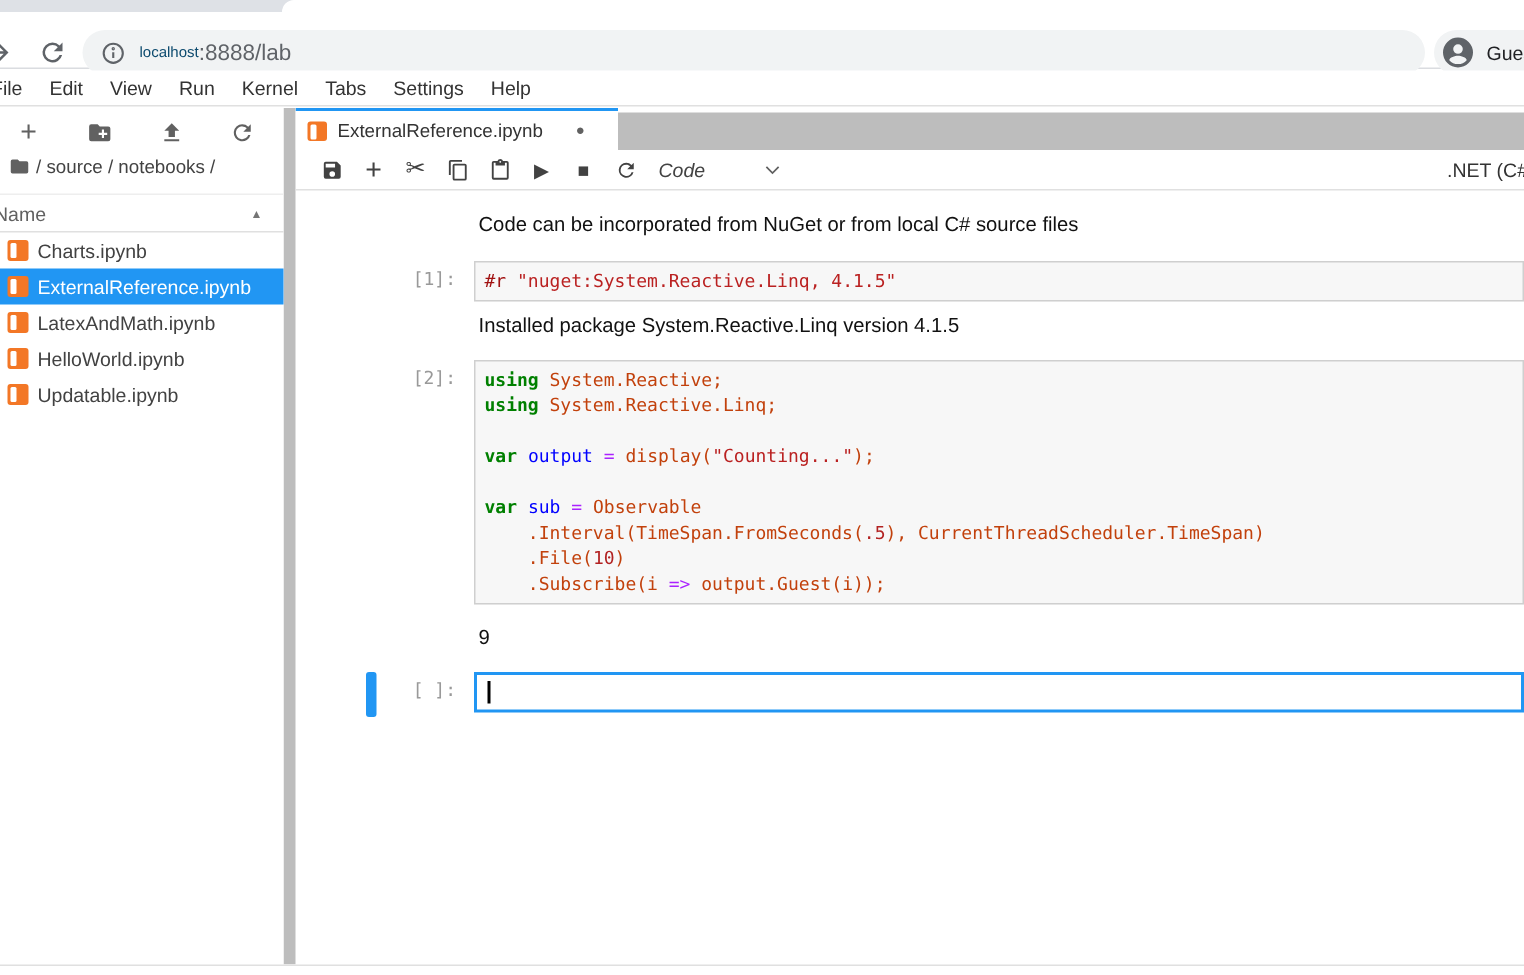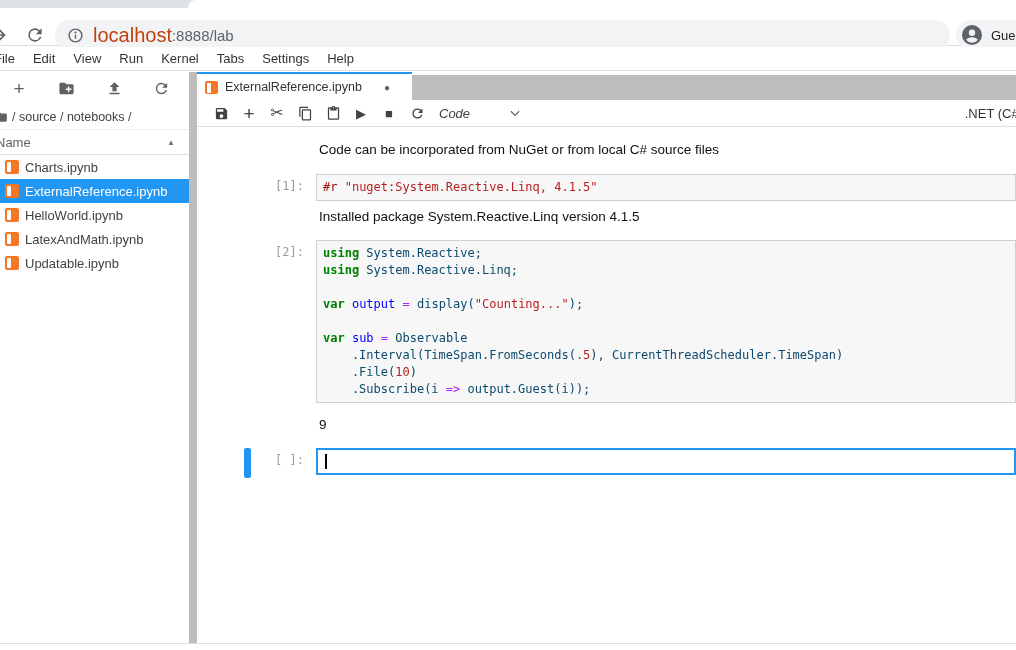--- a/index.html
+++ b/index.html
@@ -11,21 +11,21 @@
   .tabstrip { position:absolute; left:0; top:0; width:1016px; height:8px; background:#dee1e6; }
   .tabstrip .active-tab-bottom { position:absolute; left:188px; top:0; right:0; height:8px;
       background:#fff; border-top-left-radius:8px; }
   .btoolbar { position:absolute; left:0; top:8px; width:1016px; height:38px; background:#fff;
       border-bottom:1px solid #dadce0; }
   .nav-ico { position:absolute; top:17px; width:20px; height:20px; fill:#5f6368; }
   .fwd { left:-11px; } .reload { left:25px; }
   .urlbar { position:absolute; left:55px; top:12px; width:895px; height:30px; background:#f1f3f4;
       border-radius:15px; display:flex; align-items:center; padding-left:12px; }
   .urlbar .info { width:17px; height:17px; fill:none; stroke:#5f6368; margin-right:9px; }
-  .url-host { font-size:20px; color:#c2410c; }
+  .url-host { font-size:10px; color:#0c4a6e; }
   .url-rest { font-size:15px; color:#5f6368; }
   .profile { position:absolute; left:956px; top:12px; height:30px; width:95px; background:#f1f3f4;
       border-radius:15px; display:flex; align-items:center; padding-left:4px; }
   .profile svg { width:24px; height:24px; fill:#5f6368; margin-right:7px; }
   .profile span { font-size:13px; color:#202124; }
 
   
   .menubar { position:absolute; left:0; top:47px; width:1016px; height:24px; background:#fff;
       border-bottom:1px solid #e0e0e0; display:flex; align-items:center; margin-left:0; }
   .menubar ul { list-style:none; display:flex; margin-left:-15px; }
@@ -38,22 +38,22 @@
   .main { flex:1; position:relative; overflow:hidden; }
   .bottombar { position:absolute; left:0; top:643px; width:1016px; height:7px; background:#fff;
       border-top:1px solid #e0e0e0; }
 
   
   .fb-toolbar { height:32px; display:flex; align-items:center; justify-content:space-between;
       padding:0 16px 0 8px; }
   .fb-btn { width:22px; height:22px; display:flex; align-items:center; justify-content:center; }
   .fb-btn svg { width:17px; height:17px; fill:#616161; }
   .fb-plus { font-size:19px; color:#616161; line-height:1; }
-  .breadcrumb { height:25px; display:flex; align-items:center; font-size:12.5px; color:#424242;
-      padding-left:0; position:relative; overflow:hidden; }
+  .breadcrumb { height:25px; display:flex; align-items:flex-start; font-size:12.5px; color:#424242;
+      padding-left:12px; position:relative; overflow:hidden; }
   .crumb-folder { width:14px; height:14px; fill:#616161; margin-left:-6px; margin-right:4px; flex:none; }
   .fb-header { height:26px; border-top:1px solid #eee; border-bottom:1px solid #e0e0e0;
       display:flex; align-items:center; font-size:13px; color:#616161; position:relative; }
   .fb-header .hname { margin-left:-4px; }
   .sort-caret { position:absolute; right:14px; font-size:8px; color:#757575; }
   .file-list { list-style:none; }
   .file-row { height:24px; display:flex; align-items:center; font-size:13px; color:#424242;
       padding-left:5px; cursor:pointer; }
   .file-row.selected { background:#2196f3; color:#fff; }
   .nb-icon { width:14px; height:14px; flex:none; margin-right:6px; position:relative;
@@ -90,21 +90,21 @@
   .editor { flex:1; margin-left:9px; background:#f7f7f7; border:1px solid #cfcfcf;
       padding:4px 6px; min-height:27px; }
   .cm-line { font-family:"DejaVu Sans Mono","Liberation Mono",monospace; font-size:12px;
       line-height:17px; white-space:pre; color:#212121; }
   .tok-kw  { color:#008000; font-weight:bold; }
   .tok-def { color:#0000ff; }
   .tok-op  { color:#aa22ff; }
   .tok-str { color:#ba2121; }
   .tok-num { color:#b22222; }
   .tok-meta{ color:#a11111; }
-  .tok-pl  { color:#0c4a6e; }
+  .tok-pl  { color:#c2410c; }
   .cell-output { margin:0 0 14px 88px; font-size:13.5px; color:#111; }
   .out-nine { margin-top:14px; margin-bottom:16px; }
 
   .active-cell { margin-top:8px; }
   .collapser { position:absolute; left:13px; top:0; width:7px; height:30px; background:#2196f3;
       border-radius:2px; }
   .editor.active { background:#fff; border:2px solid #2196f3; padding:3px 5px; }
   .caret { display:inline-block; width:1.5px; height:15px; background:#000; vertical-align:middle;
       margin-left:2px; animation:blink 1.1s step-end infinite; }
   @keyframes blink { 50% { opacity:0; } }
@@ -194,26 +194,26 @@
           <span>Charts.ipynb</span>
         </li>
 
         <li class="file-row selected">
           <span class="nb-icon"></span>
           <span>ExternalReference.ipynb</span>
         </li>
 
         <li class="file-row">
           <span class="nb-icon"></span>
+          <span>LatexAndMath.ipynb</span>
+        </li>
+
+        <li class="file-row">
+          <span class="nb-icon"></span>
           <span>HelloWorld.ipynb</span>
-        </li>
-
-        <li class="file-row">
-          <span class="nb-icon"></span>
-          <span>LatexAndMath.ipynb</span>
         </li>
 
         <li class="file-row">
           <span class="nb-icon"></span>
           <span>Updatable.ipynb</span>
         </li>
       </ul>
   </div>
 
   <div class="vdivider"></div>

